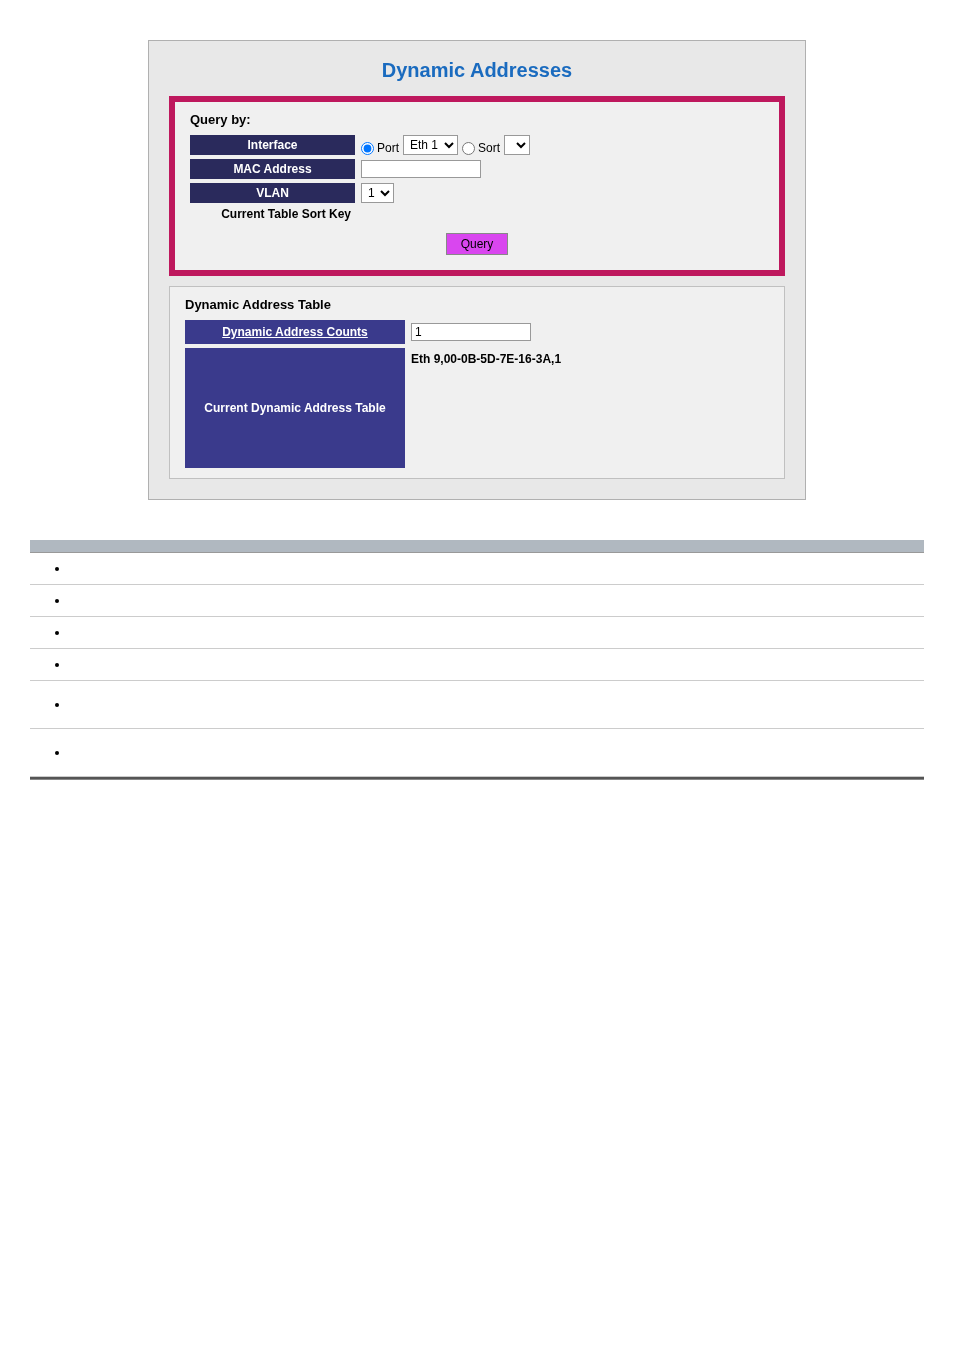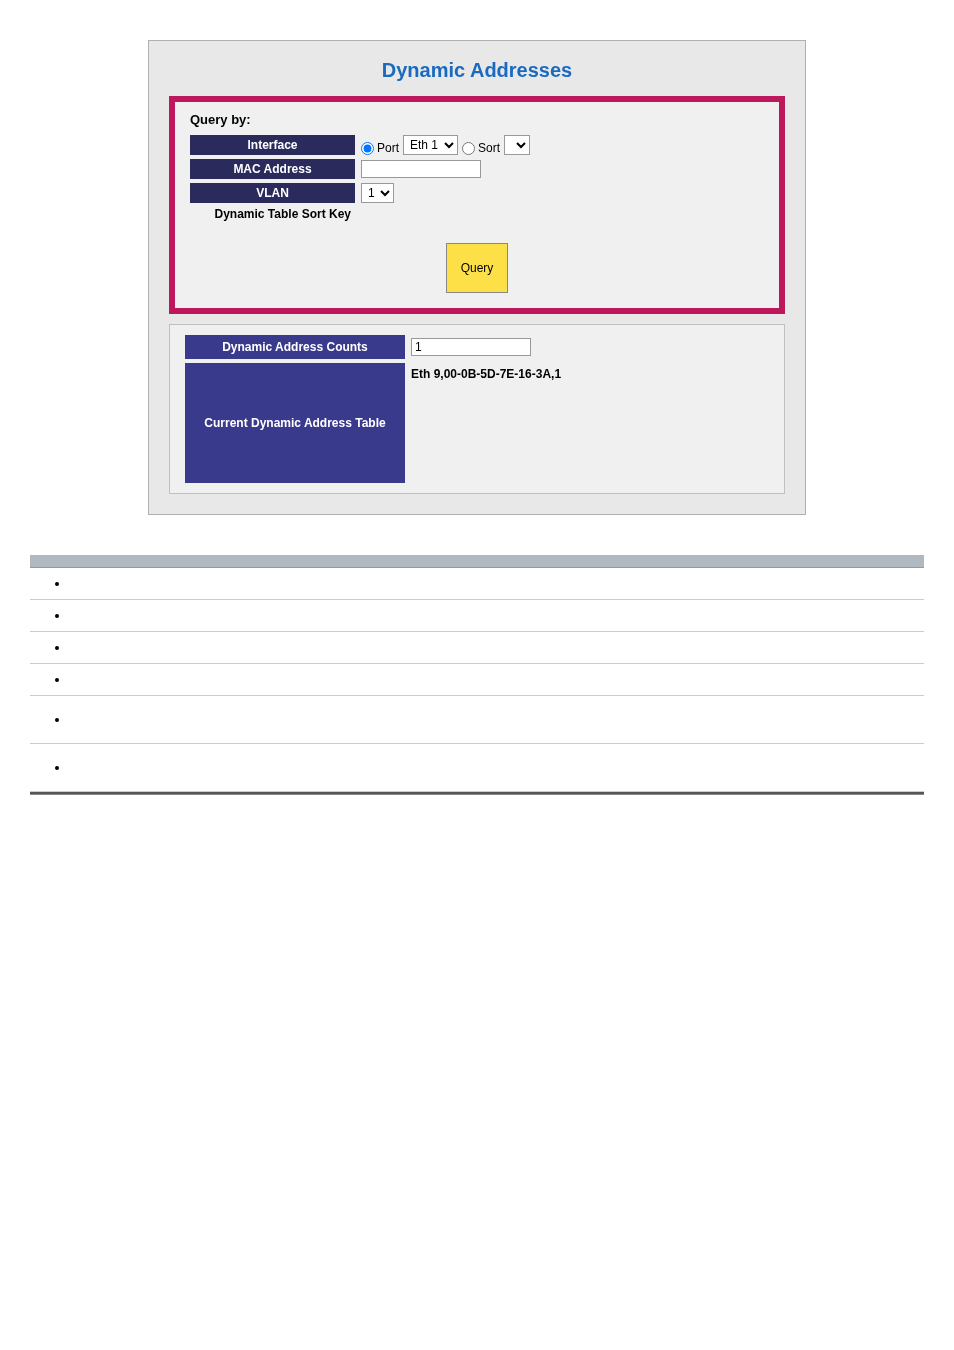--- a/index.html
+++ b/index.html
@@ -109,26 +109,25 @@
       flex-shrink: 0;
       padding-right: 4px;
     }
 
     .query-button-row {
       text-align: center;
       margin-top: 12px;
     }
 
     button {
-      padding: 17px 14px;
-      font-size: 12px;
-      background: #fde047;
+      padding: 3px 14px;
+      font-size: 12px;
+      background: #d946ef;
       border: 1px solid #888;
       cursor: pointer;
-      margin-top: 10px;
     }
 
     
     .table-section {
       background: #f0f0f0;
       border: 1px solid #c0c0c0;
       padding: 10px 15px 10px 15px;
     }
 
     .table-section-title {
@@ -148,20 +147,21 @@
       color: #ffffff;
       font-weight: bold;
       font-size: 12px;
       padding: 4px 10px;
       width: 220px;
       text-align: center;
       flex-shrink: 0;
       display: flex;
       align-items: center;
       justify-content: center;
+      text-decoration: underline;
     }
 
     .dat-content {
       flex: 1;
       padding-left: 6px;
       padding-top: 3px;
       padding-bottom: 3px;
     }
 
     .dat-count-input {
@@ -298,29 +298,30 @@
         <div class="row-content">
           <select>
             <option>1</option>
             <option>2</option>
             <option>3</option>
           </select>
         </div>
       </div>
 
       <div class="query-row">
-        <div class="address-label-cell">Dynamic Table Sort Key</div>
+        <div class="address-label-cell">Current Table Sort Key</div>
       </div>
 
       <div class="query-button-row">
         <button>Query</button>
       </div>
     </div>
 
     <div class="table-section">
+      <div class="table-section-title">Dynamic Address Table</div>
 
       <div class="dat-row">
         <div class="dat-label">Dynamic Address Counts</div>
         <div class="dat-content">
           <input type="text" class="dat-count-input" value="1" readonly="" style="">
         </div>
       </div>
 
       <div class="dat-address-area">
         <div class="dat-address-label">Current Dynamic Address Table</div>

